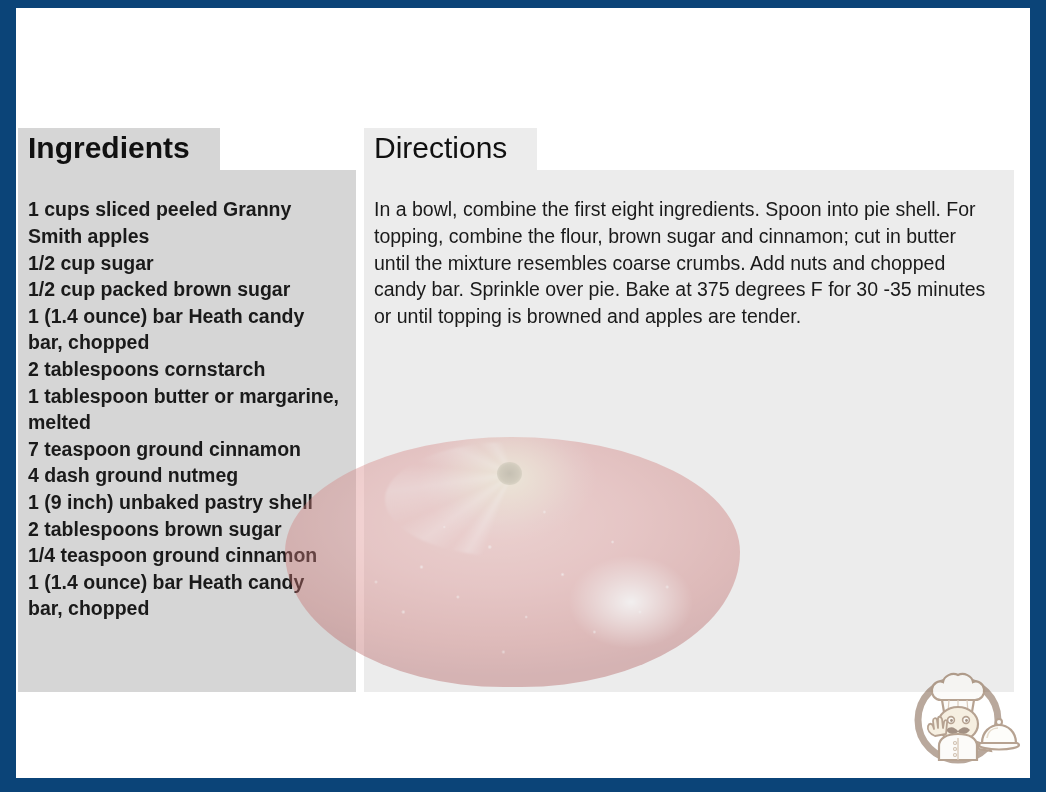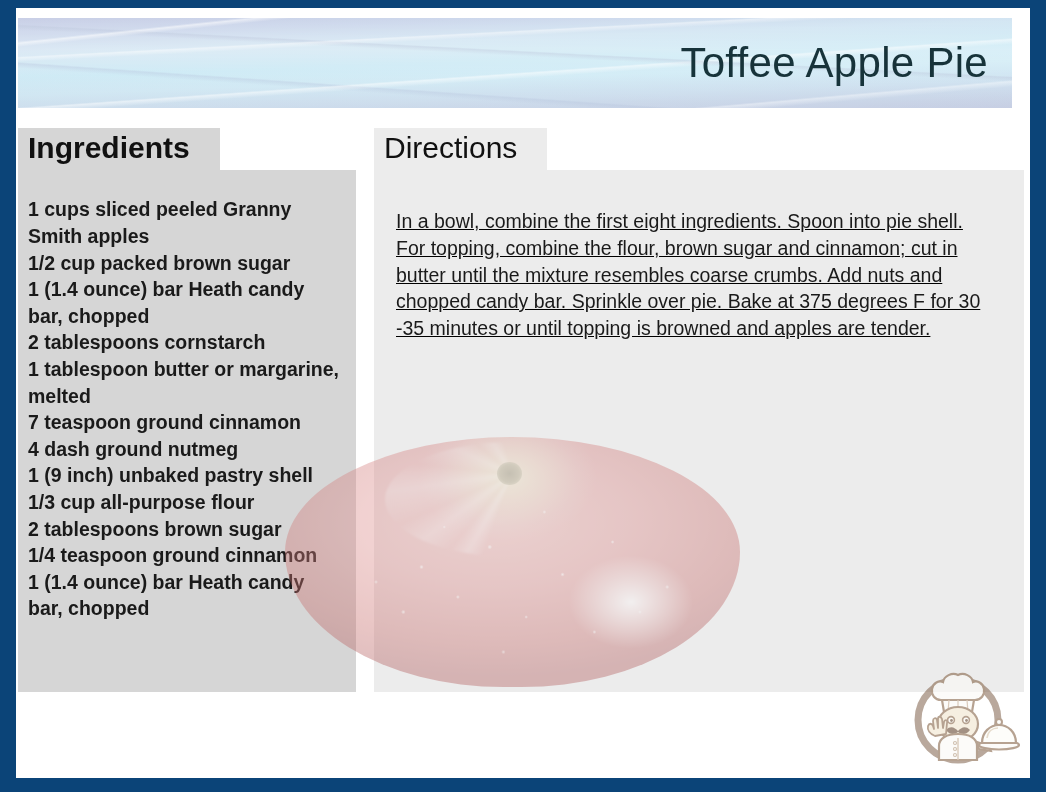--- a/index.html
+++ b/index.html
@@ -80,21 +80,21 @@
     white-space: nowrap;
   }
 
   
   .panel {
     position: absolute;
     z-index: 6;
   }
 
   .panel-left  { left: 18px;  top: 128px; width: 338px; font-weight: bold; }
-  .panel-right { left: 374px; top: 128px; width: 650px; text-decoration: underline; }
+  .panel-right { left: 364px; top: 128px; width: 650px; }
 
   .panel-head {
     position: relative;
     display: inline-block;
     padding: 4px 30px 6px 10px;
     font-size: 30px;
     line-height: 1.08;
     color: #111111;
     white-space: nowrap;
   }
@@ -112,21 +112,21 @@
     background: #d6d6d6;
     height: 522px;
   }
   .panel-right .panel-body {
     background: #ececec;
     height: 522px;
     padding-right: 26px;
   }
 
   .ing-line { display: block; }
-  .dir-text { margin: 12px; }
+  .dir-text { margin: 0; }
 
   
   .apple-wrap {
     position: absolute;
     left: 285px;
     top: 437px;
     width: 455px;
     height: 250px;
     z-index: 12;
     opacity: 0.40;
@@ -209,44 +209,40 @@
 </head>
 <body>
 
 <div id="page">
 
   <div class="frame-edge frame-top"></div>
   <div class="frame-edge frame-bottom"></div>
   <div class="frame-edge frame-left"></div>
   <div class="frame-edge frame-right"></div>
 
-  <div class="banner">
-    <div class="banner-streaks"></div>
-    <div class="banner-title">Toffee Apple Pie</div>
-  </div>
 
   <div class="apple-wrap">
     <div class="apple-body"></div>
     <div class="apple-streaks"></div>
     <div class="apple-speck"></div>
     <div class="apple-stem"></div>
   </div>
 
   <div class="panel panel-left">
     <div class="panel-head">Ingredients</div>
     <div class="panel-body">
       <span class="ing-line">1 cups sliced peeled Granny Smith apples</span>
+      <span class="ing-line">1/2 cup sugar</span>
       <span class="ing-line">1/2 cup packed brown sugar</span>
       <span class="ing-line">1 (1.4 ounce) bar Heath candy bar, chopped</span>
       <span class="ing-line">2 tablespoons cornstarch</span>
       <span class="ing-line">1 tablespoon butter or margarine, melted</span>
       <span class="ing-line">7 teaspoon ground cinnamon</span>
       <span class="ing-line">4 dash ground nutmeg</span>
       <span class="ing-line">1 (9 inch) unbaked pastry shell</span>
-      <span class="ing-line">1/3 cup all-purpose flour</span>
       <span class="ing-line">2 tablespoons brown sugar</span>
       <span class="ing-line">1/4 teaspoon ground cinnamon</span>
       <span class="ing-line">1 (1.4 ounce) bar Heath candy bar, chopped</span>
     </div>
   </div>
 
   <div class="panel panel-right">
     <div class="panel-head">Directions</div>
     <div class="panel-body">
       <p class="dir-text">In a bowl, combine the first eight ingredients. Spoon into pie shell. For topping, combine the flour, brown sugar and cinnamon; cut in butter until the mixture resembles coarse crumbs. Add nuts and chopped candy bar. Sprinkle over pie. Bake at 375 degrees F for 30 -35 minutes or until topping is browned and apples are tender.</p>

